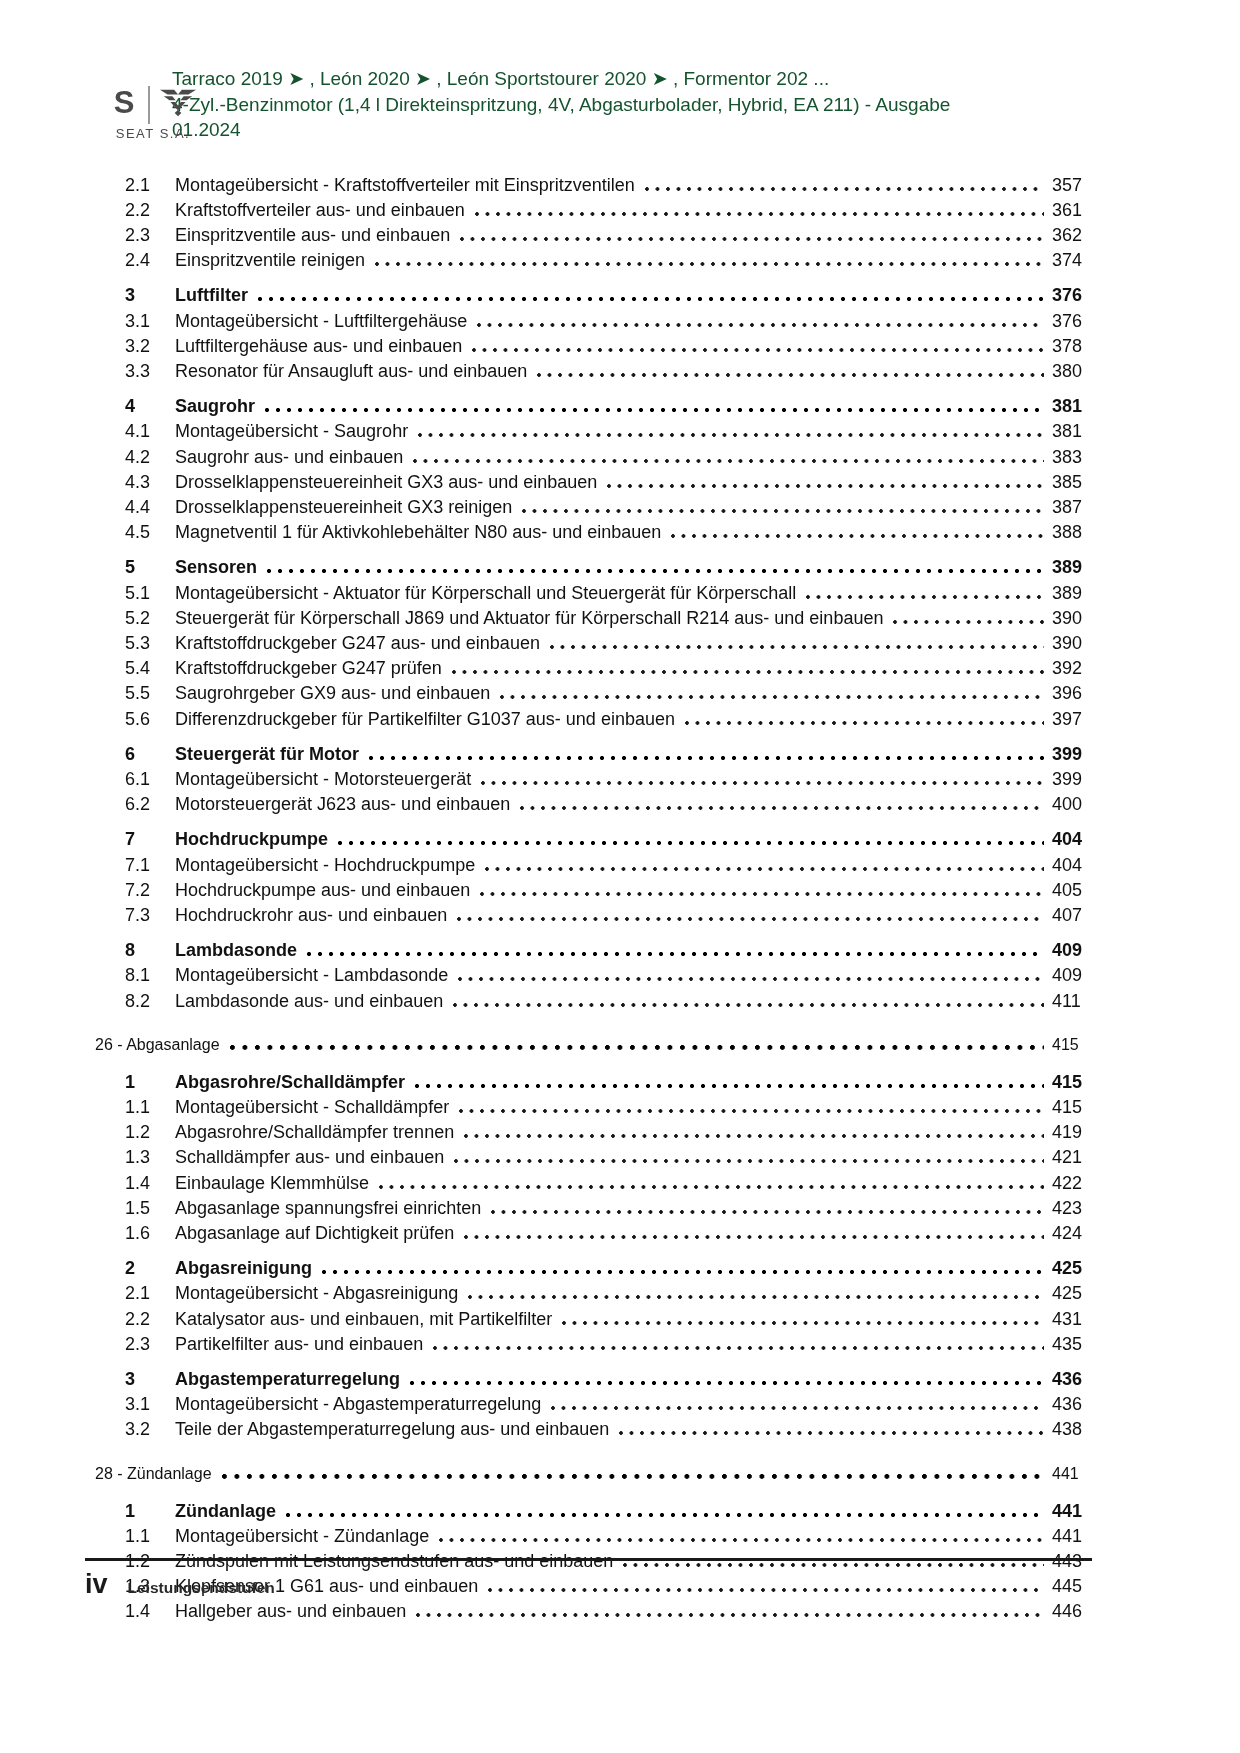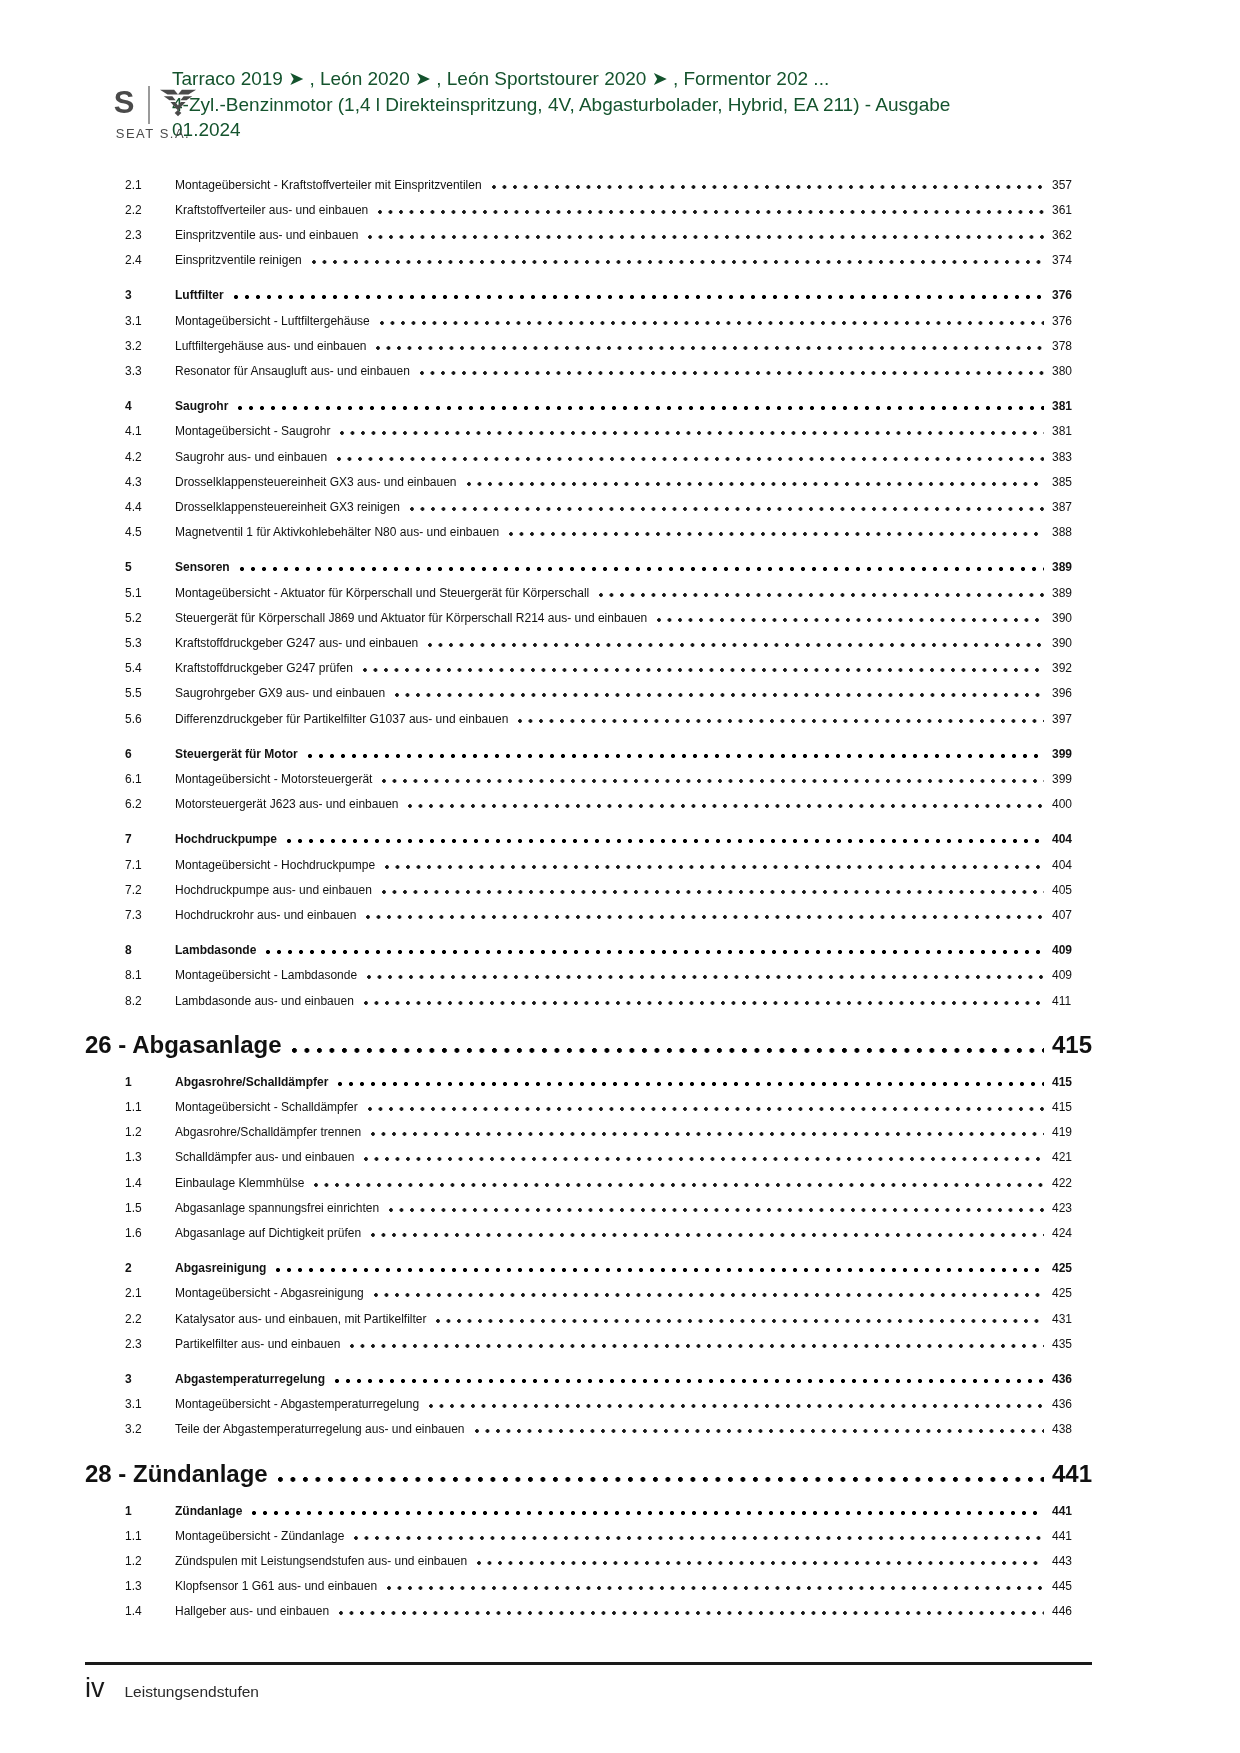--- a/index.html
+++ b/index.html
@@ -54,32 +54,33 @@
     white-space: nowrap;
   }
 
   
   .toc {
     margin: 30px 148px 0 85px; 
   }
   .toc-row {
     display: flex;
     align-items: baseline;
-    font-size: 12px;
+    font-size: 18px;
     line-height: 25.2px;
     white-space: nowrap;
   }
   .toc-row.sub, .toc-row.section { padding-left: 40px; }
   .toc-row.section { font-weight: bold; margin-top: 10px; }
   .toc-row.chapter {
-    font-weight: bold;
-    font-size: 24px;
+    font-weight: normal;
+    font-size: 16px;
     line-height: 30px;
     margin-top: 16px;
     margin-bottom: 4px;
+    margin-left: 10px;
   }
   .toc-num { flex: none; width: 50px; }
   .toc-title { flex: none; }
   .toc-leader {
     flex: 1 1 auto;
     height: 4px;
     margin: 0 8px 0 10px;
     background-image: radial-gradient(circle at 2px 2px, #161616 1.55px, transparent 2.1px);
     background-size: 10.5px 4px;
     background-repeat: repeat-x;
@@ -94,22 +95,23 @@
     height: 5px;
     background-image: radial-gradient(circle at 2.4px 2.4px, #000000 2.1px, transparent 2.7px);
     background-size: 12.5px 5px;
   }
   .toc-page { flex: none; min-width: 40px; }
 
   
   .footer {
     position: absolute;
     left: 85px;
-    top: 1662px;
+    top: 1558px;
     width: 1007px;
+    font-weight: bold;
   }
   .footer-rule {
     height: 2.5px;
     background: #1a1a1a;
   }
   .footer-row {
     margin-top: 8px;
     display: flex;
     align-items: baseline;
     gap: 20px;

